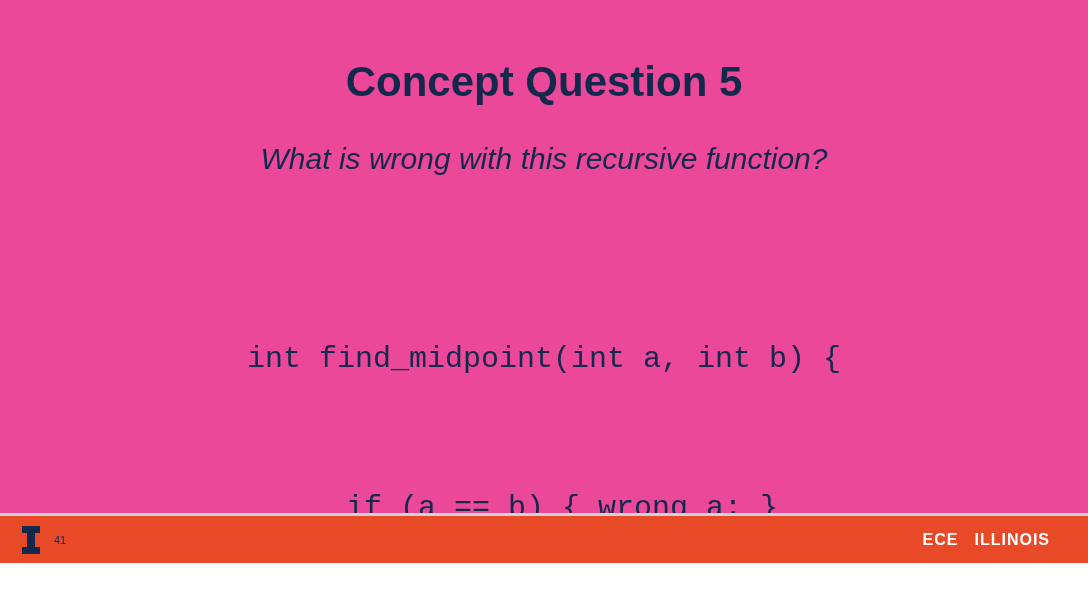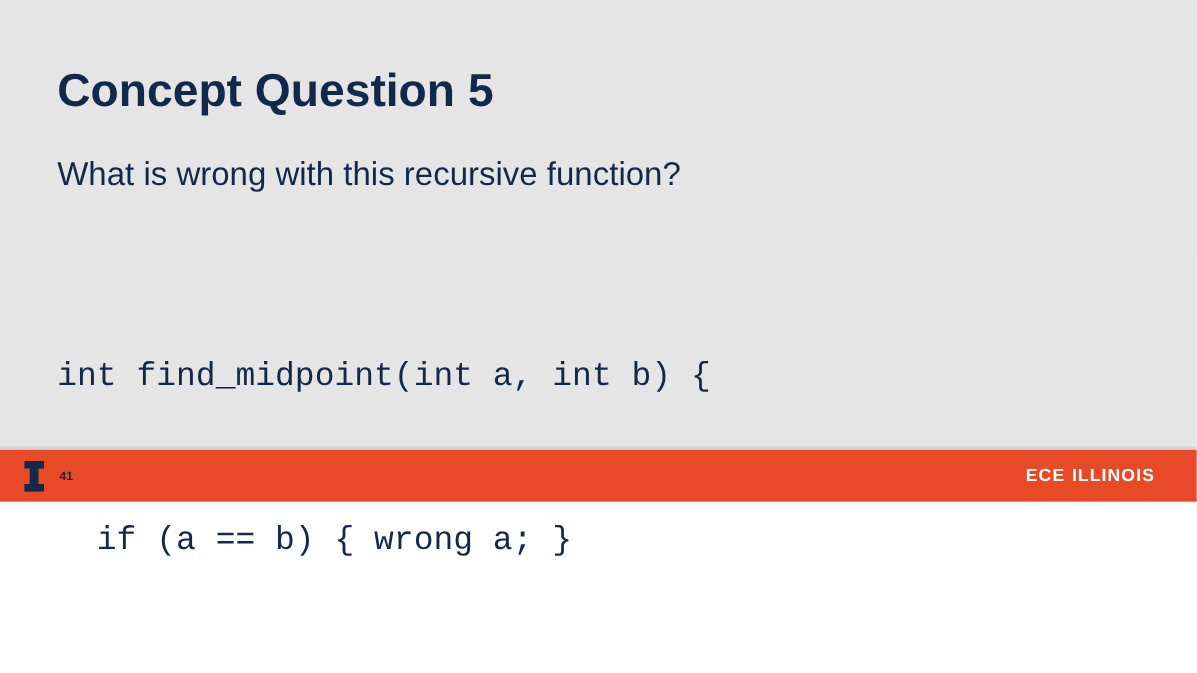--- a/index.html
+++ b/index.html
@@ -1,28 +1,28 @@
 <!DOCTYPE html>
 <html><head>
 <meta charset="utf-8">
 <style>
   * { margin: 0; padding: 0; box-sizing: border-box; }
   html, body { width: 1088px; height: 612px; font-family: Arial, Helvetica, sans-serif; background: #fff; overflow: hidden; }
-  .slide { width: 1088px; height: 456px; position: relative; background: #e5e5e5; }
+  .slide { width: 1088px; height: 563px; position: relative; background: #ec4899; text-align: center; }
   .content { padding: 58px 52px 0 52px; }
   .title { font-size: 42px; font-weight: 700; color: #13294b; letter-spacing: 0px; margin-bottom: 36px; }
-  .question { font-size: 30px; color: #13294b; margin-bottom: 44px; }
+  .question { font-size: 30px; color: #13294b; margin-bottom: 60px; font-style: italic; }
   .code { font-family: "Courier New", Courier, monospace; font-size: 30px; color: #13294b; line-height: 1.65; white-space: pre; }
   .footer { position: absolute; left: 0; right: 0; bottom: 0; height: 47px; background: #e84a27; display: flex; align-items: center; justify-content: space-between; padding: 0 38px 0 22px; }
   .footer-top-line { position: absolute; left: 0; right: 0; bottom: 47px; height: 3px; background: #d0d3d6; }
   .footer-left { display: flex; align-items: center; gap: 14px; }
   .logo-i { width: 18px; height: 28px; position: relative; }
   .logo-i svg { display: block; }
-  .page-num { font-size: 11px; color: #13294b; font-weight: 700; }
-  .footer-right { color: #fff; font-size: 16px; font-weight: 700; letter-spacing: 1px; display: flex; align-items: center; gap: 6px; }
+  .page-num { font-size: 11px; color: #13294b; font-weight: 400; }
+  .footer-right { color: #fff; font-size: 16px; font-weight: 700; letter-spacing: 1px; display: flex; align-items: center; gap: 16px; }
   .footer-right .bold { font-weight: 700; }
 </style>
 </head>
 <body>
 
 <div class="slide">
   <div class="content">
     <h1 class="title">Concept Question 5</h1>
     <p class="question">What is wrong with this recursive function?</p>
     <div class="code">

